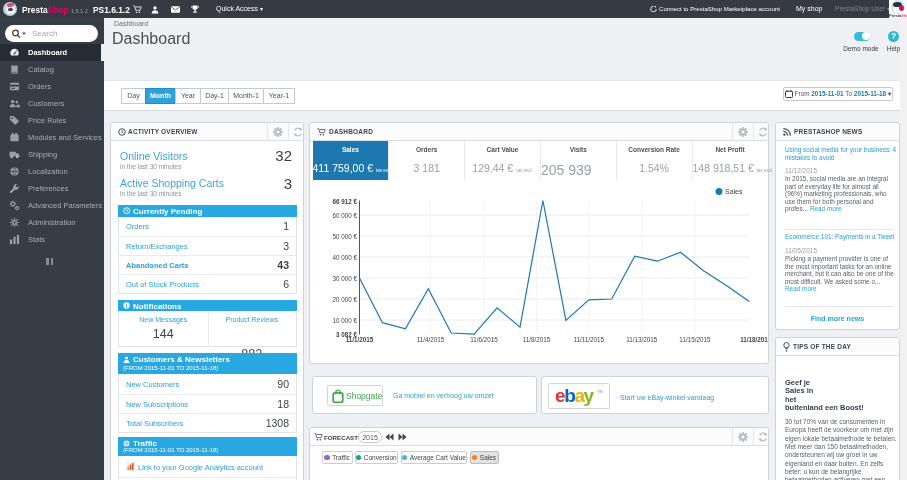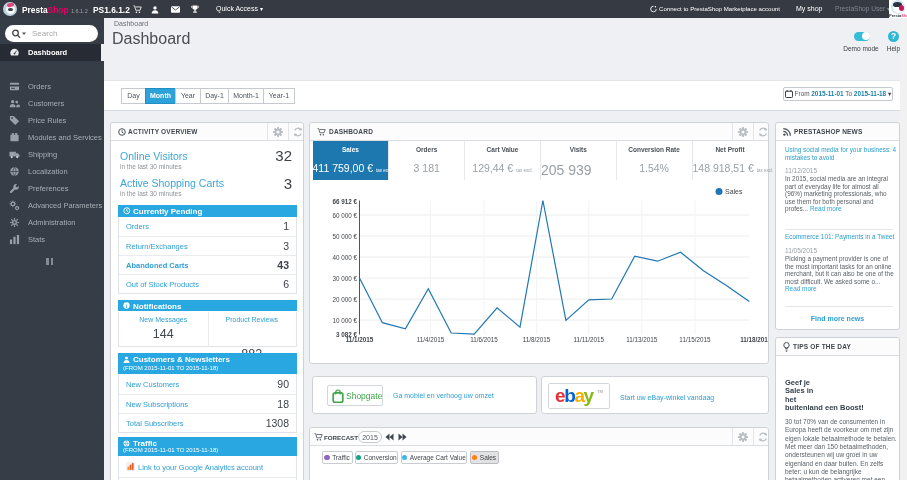--- a/index.html
+++ b/index.html
@@ -98,20 +98,27 @@
       </svg>
   <span class="abs" style="left:27px; top:4px; font-size:8px; color:#a6a6a6;">Search</span>
  </div>
  <div class="mitem sel" style="top:26px;">
       <svg class="mi" viewBox="0 0 12 12">
         <path d="M6 2a4.6 4.6 0 0 0-4.6 4.6c0 1 .3 1.9.9 2.7h7.4c.6-.8.9-1.7.9-2.7A4.6 4.6 0 0 0 6 2z" fill="#e8eaec"></path>
         <path d="M6 7.2L8.3 4" stroke="#373d46" stroke-width="1"></path>
         <circle cx="6" cy="7.2" r="1" fill="#373d46"></circle>
       </svg>
       <span class="mt">Dashboard</span>
+    </div>
+ <div class="mitem" style="top:43px;">
+      <svg class="mi" viewBox="0 0 12 12">
+        <path d="M2.5 1.5h6a1 1 0 0 1 1 1v8h-6a1 1 0 0 1-1-1z" fill="#98a0a8"></path>
+        <path d="M9.5 8.5h-6a1 1 0 0 0 0 2h6z" fill="#6d757e"></path>
+      </svg>
+      <span class="mt">Catalog</span>
     </div>
  <div class="mitem" style="top:60px;">
       <svg class="mi" viewBox="0 0 12 12">
         <rect x="1" y="2" width="10" height="8" rx="1" fill="#98a0a8"></rect>
         <rect x="1" y="4" width="10" height="2" fill="#373d46"></rect>
         <rect x="2.5" y="7.5" width="4" height="1" fill="#373d46"></rect>
       </svg>
       <span class="mt">Orders</span>
     </div>
  <div class="mitem" style="top:77px;">

